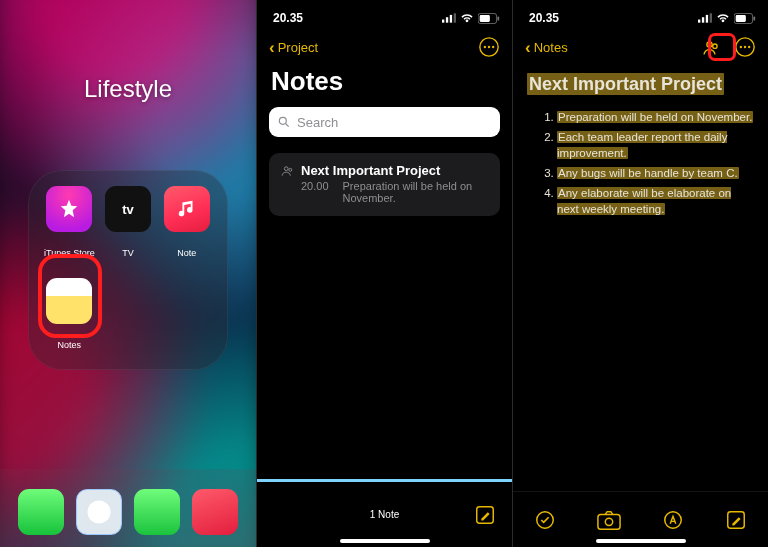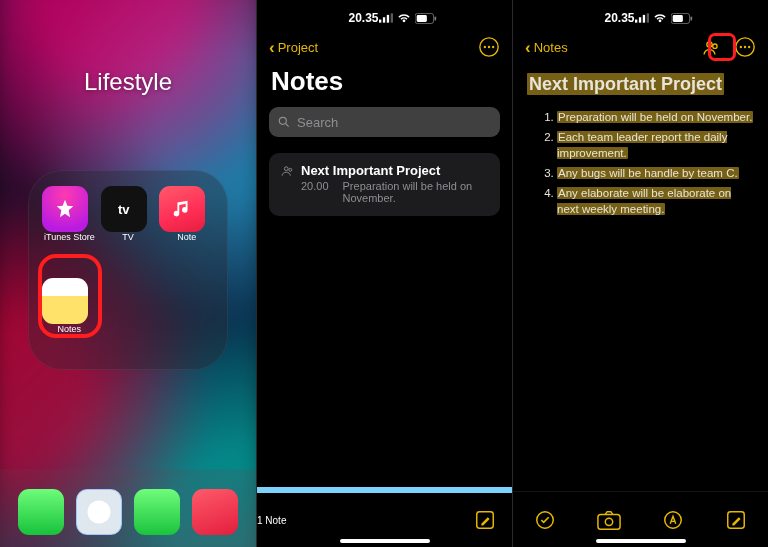--- a/index.html
+++ b/index.html
@@ -8,54 +8,54 @@
   .screen + .screen { border-left: 1px solid #2b2b2b; }
 
   
   .s1-bg { position: absolute; inset: 0; background:
       radial-gradient(circle at 10% 70%, rgba(255,0,60,0.55) 0 14%, transparent 40%),
       radial-gradient(circle at 45% 5%, rgba(255,0,120,0.65) 0 12%, transparent 35%),
       radial-gradient(circle at 85% 25%, rgba(30,200,255,0.55) 0 14%, transparent 40%),
       radial-gradient(circle at 90% 92%, rgba(0,220,200,0.5) 0 12%, transparent 35%),
       linear-gradient(135deg,#1b0a32,#320b29 40%,#07304e 70%,#0b3840);
       filter: blur(12px); transform: scale(1.1); }
-  .folder-title { position: absolute; top: 68px; left: 0; right: 0; text-align: center; font-size: 24px; font-weight: 400; color: #fff; text-shadow: 0 1px 4px rgba(0,0,0,.4); }
+  .folder-title { position: absolute; top: 75px; left: 0; right: 0; text-align: center; font-size: 24px; font-weight: 400; color: #fff; text-shadow: 0 1px 4px rgba(0,0,0,.4); }
   .folder-panel { position: absolute; top: 170px; left: 28px; width: 200px; height: 200px; border-radius: 34px;
       background: rgba(40,40,50,.35); backdrop-filter: blur(10px); box-shadow: inset 0 0 0 1px rgba(255,255,255,.06); padding: 16px 14px 12px 14px; display: grid; grid-template-columns: repeat(3,1fr); grid-template-rows: repeat(2,auto); gap: 12px 4px; }
-  .appicon { display: flex; flex-direction: column; font-size: 9px; color: #fff; }
+  .appicon { display: flex; flex-direction: column; align-items: center; font-size: 9px; color: #fff; }
   .appicon .glyph { width: 46px; height: 46px; border-radius: 11px; display: flex; align-items: center; justify-content: center; color:#fff; font-size: 22px; }
-  .appicon .name { margin-top: 0; text-align: center; white-space: nowrap; }
+  .appicon .name { margin-top: 16px; text-align: center; white-space: nowrap; }
   .icon-itunes { background: radial-gradient(circle at 50% 20%,#ff3ab0,#b91be2 80%); }
   .icon-tv { background: #111; }
   .icon-music { background: linear-gradient(160deg,#ff5a6b,#ff2d55 60%,#e31e3d); }
   .icon-notes { background: linear-gradient(#fff 0 40%,#ffe26a 40% 100%); color:#fff; }
   .highlight-red { position: absolute; border: 4px solid #ff1d1d; border-radius: 18px; }
   .hl1 { top: 254px; left: 38px; width: 64px; height: 84px; }
   .dock { position: absolute; bottom: -8px; left: 0; right: 0; height: 86px; display: flex; justify-content: center; gap: 12px; align-items: center;
       background: linear-gradient(rgba(120,60,80,.15),rgba(120,60,80,.35)); filter: blur(.3px); }
   .dockicon { width: 46px; height: 46px; border-radius: 11px; }
   .dk-phone { background: linear-gradient(#6efc7a,#17c23b); }
   .dk-safari { background: radial-gradient(circle,#fff 36%,#dfe7ef 38%); border:1px solid #9cc8ff; }
   .dk-msg { background: linear-gradient(#6ffc7b,#1bc33d); }
   .dk-music { background: linear-gradient(160deg,#ff5a6b,#e31e3d); }
 
   
-  .status-bar { height: 28px; padding: 8px 12px 0 16px; display: flex; justify-content: center; align-items: center; font-size: 12px; font-weight: 600; color:#fff;margin-left:12px; }
+  .status-bar { height: 28px; padding: 8px 12px 0 16px; display: flex; justify-content: space-between; align-items: center; font-size: 12px; font-weight: 600; color:#fff; }
   .status-right { display:flex; gap:4px; align-items:center; }
 
   
   .nav { padding: 8px 12px 6px; display: flex; align-items: center; justify-content: space-between; color: #e6b800; font-size: 13px; }
   .nav-back { display:flex; align-items:center; gap:3px; }
   .page-title { padding: 2px 14px 10px; font-size: 26px; font-weight: 700; color:#fff; }
-  .search { margin: 0 12px 16px; height: 30px; background:#404040; border-radius:9px; display:flex; align-items:center; padding:0 8px; color:#8e8e93; font-size:13px; gap:6px; }
+  .search { margin: 0 12px 16px; height: 30px; background:#ffffff; border-radius:9px; display:flex; align-items:center; padding:0 8px; color:#8e8e93; font-size:13px; gap:6px; }
   .note-li { margin: 0 12px; background:#1c1c1e; border-radius:10px; padding:10px 12px 12px; }
   .note-li .row1 { display:flex; gap:6px; align-items:center; }
   .note-li .title { font-size:13px; font-weight:600; color:#fff; }
   .note-li .row2 { margin-top:2px; padding-left:20px; font-size:11px; color:#8e8e93; display:flex; gap:14px; }
-  .footer { position:absolute; bottom:0; left:0; right:0; height:60px; border-top:6px solid #7dd3fc; display:flex; align-items:center; justify-content:flex-start; }
+  .footer { position:absolute; bottom:0; left:0; right:0; height:68px; border-top:3px solid #7dd3fc; display:flex; align-items:center; justify-content:center; }
   .footer .count { font-size:10px; color:#fff; }
   .compose { position:absolute; right:16px; color:#e6b800; }
   .home-ind { position:absolute; bottom:4px; left:50%; transform:translateX(-50%); width:90px; height:4px; border-radius:3px; background:#fff; }
 
   
   .hl2 { position:absolute; top:33px; right:32px; width:28px; height:28px; border:3px solid #ff1d1d; border-radius:7px; z-index:3; }
   .s3-nav { padding: 8px 12px 6px; display: flex; align-items: center; justify-content: space-between; color: #e6b800; font-size: 13px; }
   .s3-nav-right { display:flex; gap:12px; align-items:center;}
   .note-body { padding: 10px 14px 0; }
   .note-title { display:inline; font-size:18px; font-weight:700; color:#e8e4d8; background:#756015; padding:1px 2px; border-radius:1px; }

